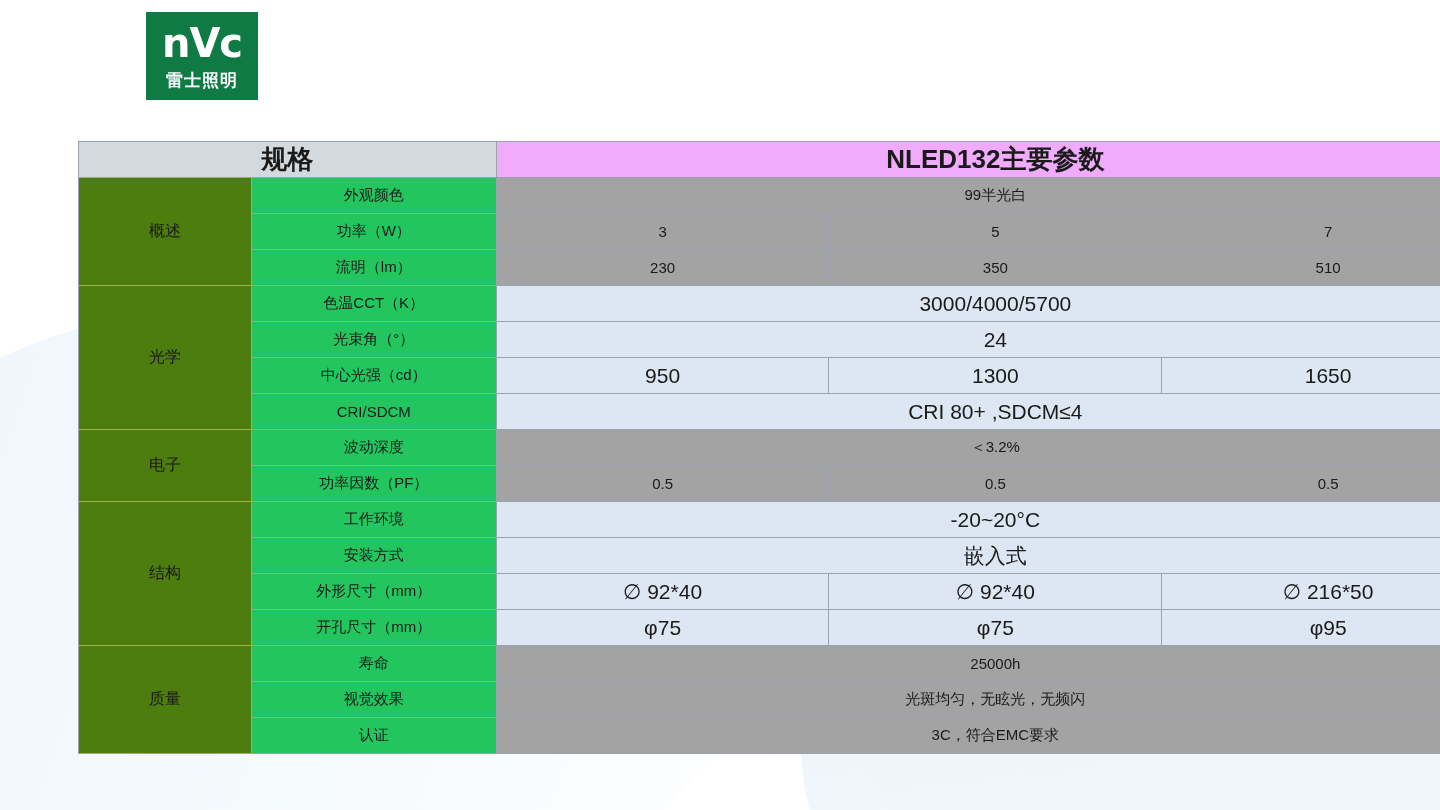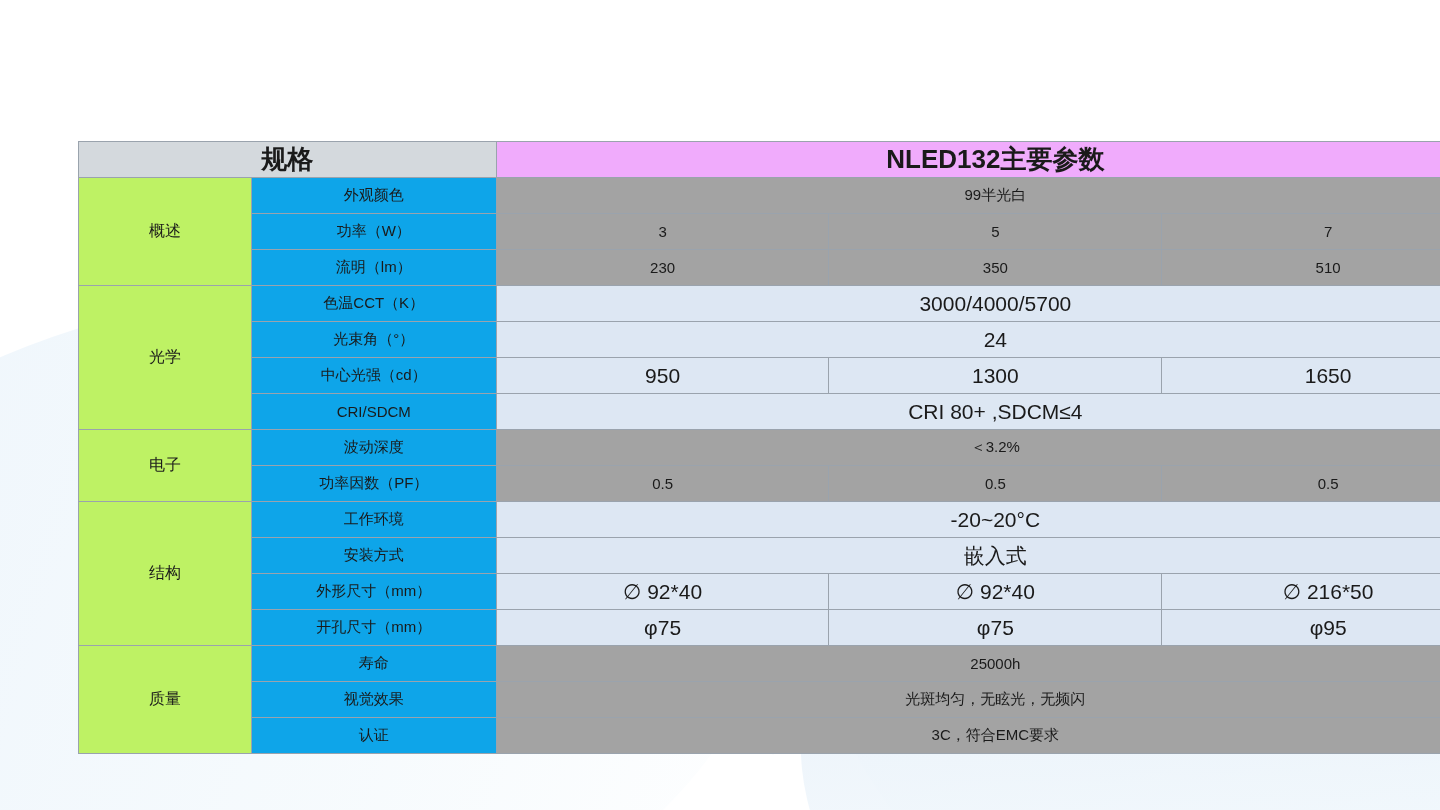--- a/index.html
+++ b/index.html
@@ -139,25 +139,25 @@
     font-weight: 700;
     height: 56px;
   }
   .hdr-right {
     background: #f0abfc;
     font-size: 26px;
     font-weight: 700;
     height: 56px;
   }
   .grp {
-    background: #bef264;
+    background: #4d7c0f;
     font-size: 16px;
   }
   .lbl {
-    background: #0ea5e9;
+    background: #22c55e;
     font-size: 15px;
   }
   .val {
     background: #a3a3a3;
     font-size: 15px;
   }
   .val-alt {
     background: #dde7f3;
     font-size: 21px;
   }
@@ -168,20 +168,24 @@
 <body>
 
 <div class="bg-layer">
   <div class="bg-swoosh-1"></div>
   <div class="bg-swoosh-2"></div>
   <div class="bg-swoosh-3"></div>
   <div class="bg-line-1"></div>
 </div>
 
 <div class="header">
+  <div class="logo">
+    <div class="logo-mark">nVc</div>
+    <div class="logo-cn">雷士照明</div>
+  </div>
 </div>
 
 <div class="table-wrap">
   <table class="spec">
     <colgroup>
       <col class="col-a">
         <col class="col-b">
         <col>
         <col>
         <col>

